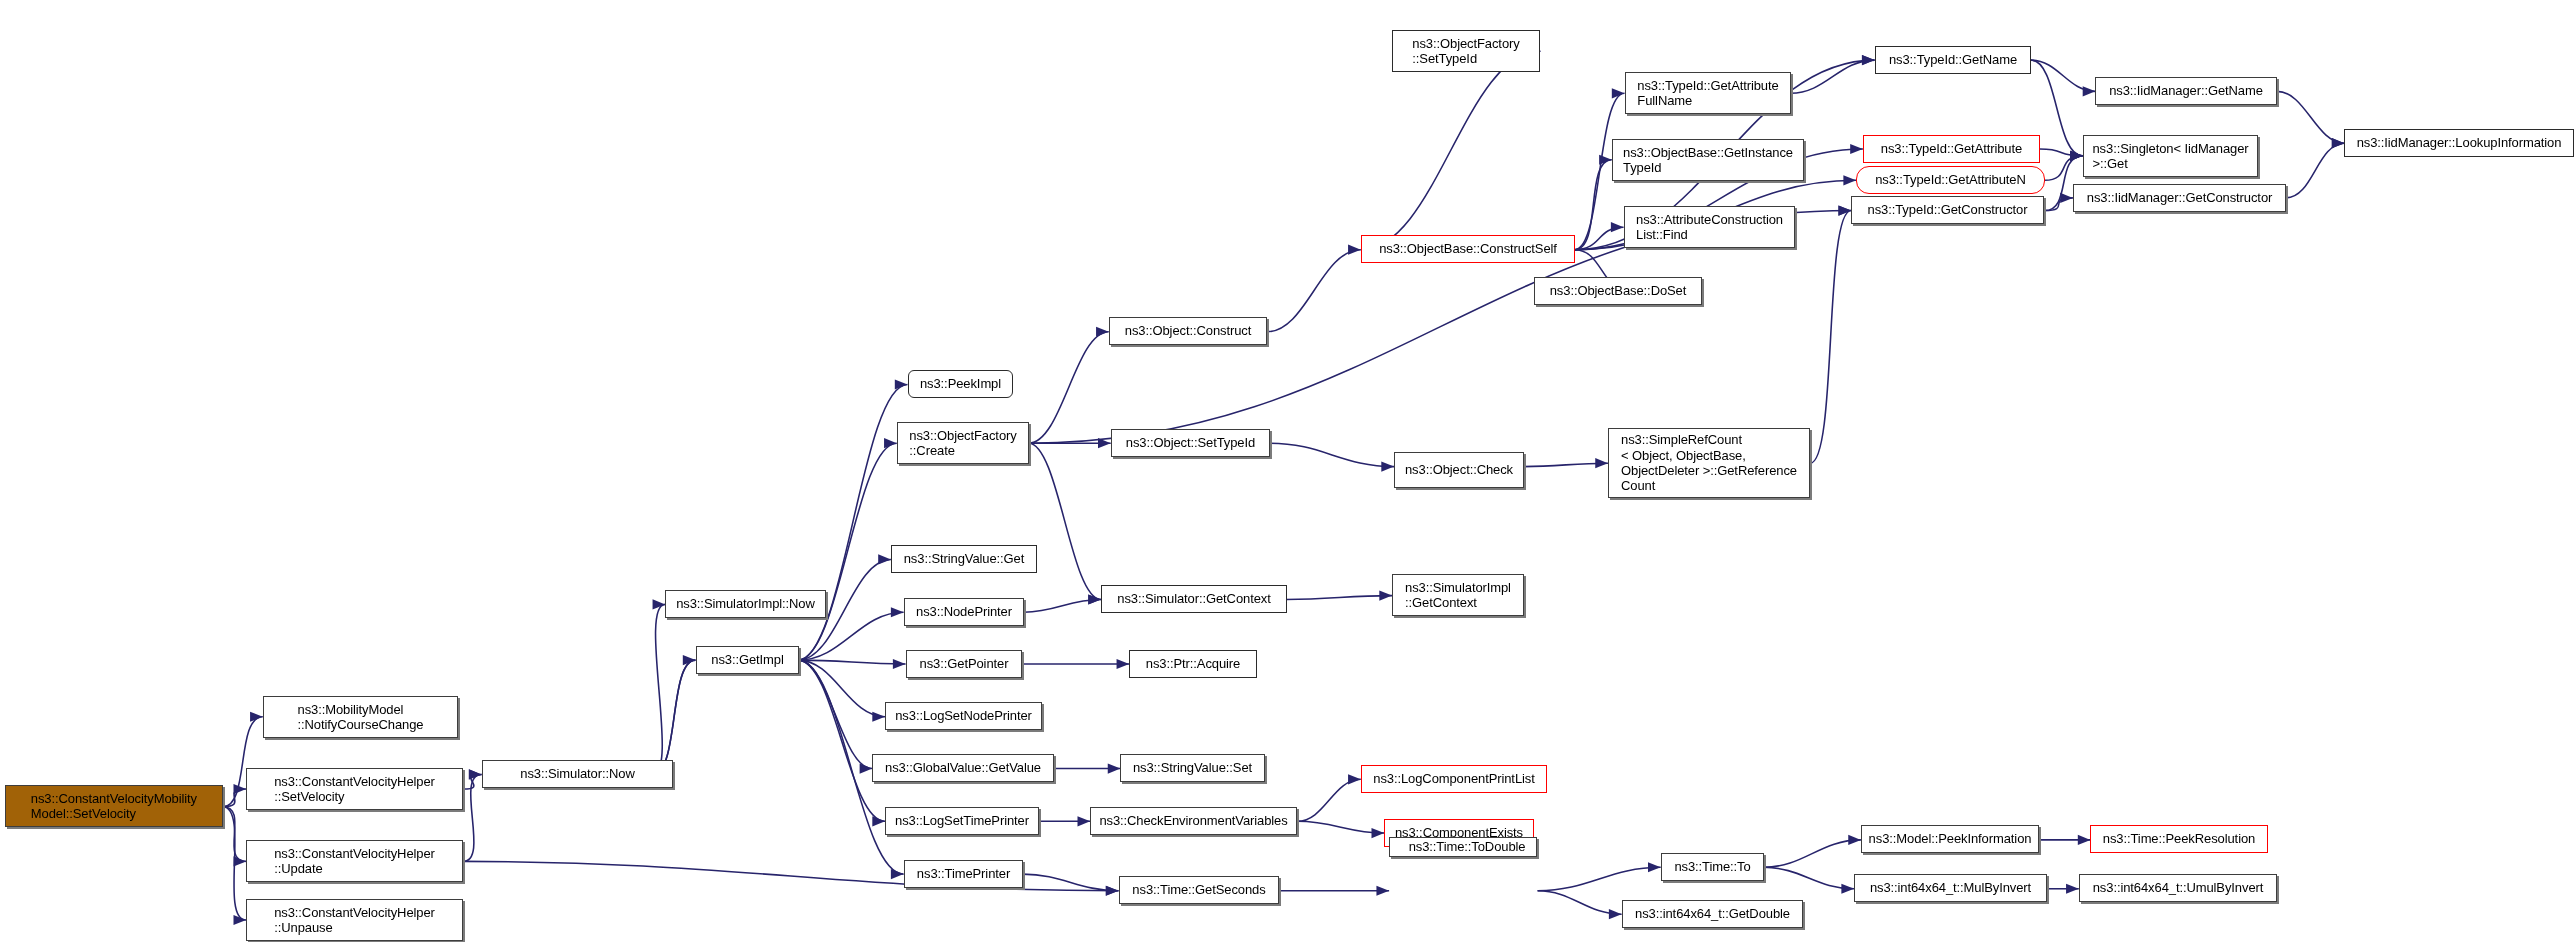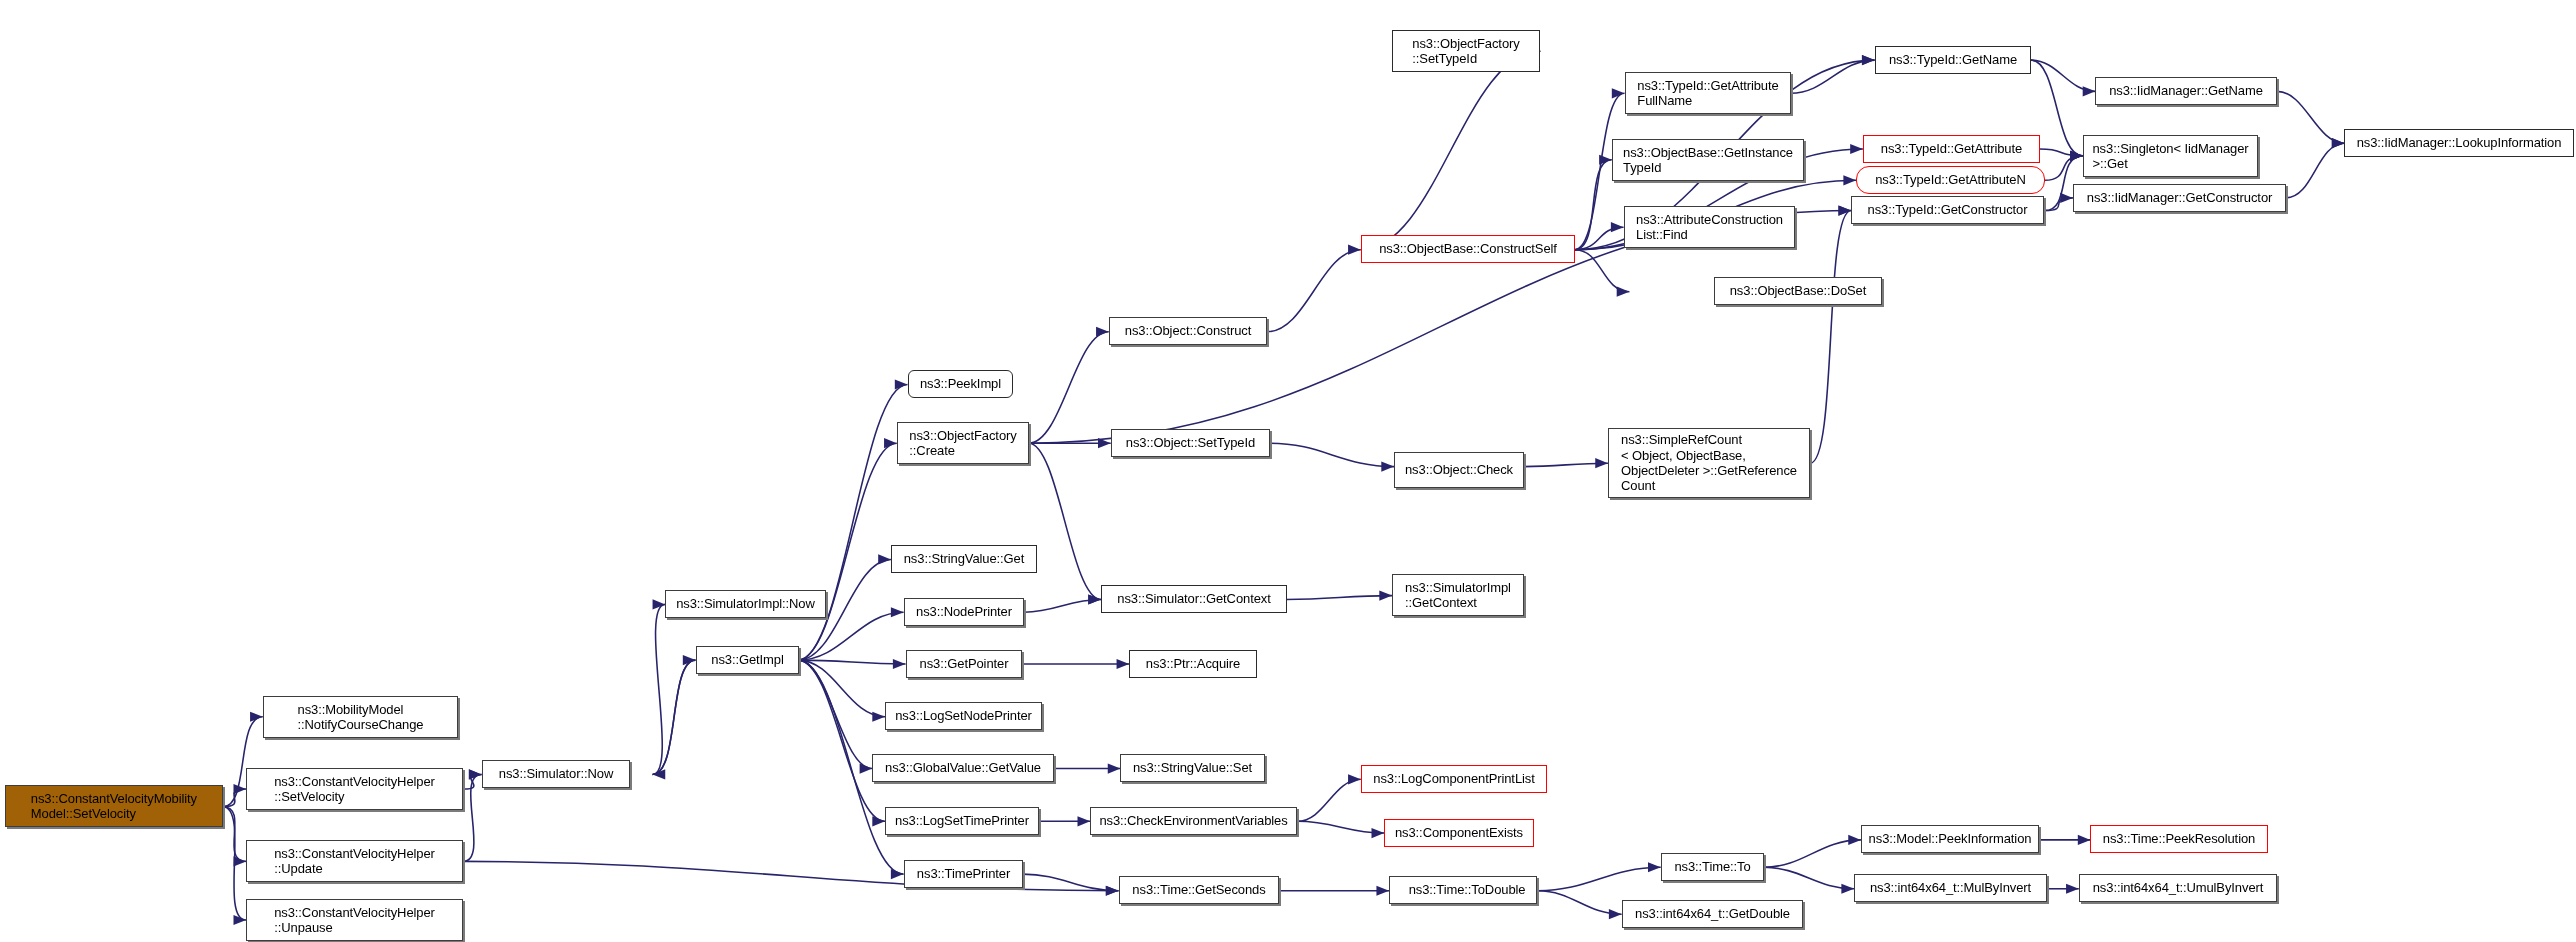--- a/index.html
+++ b/index.html
@@ -189,21 +189,21 @@
       <div class="node current" style="left: 4.9px; top: 785px; width: 218px; height: 42px;">ns3::ConstantVelocityMobility
 Model::SetVelocity</div>
       <div class="node shadow" style="left: 263px; top: 696px; width: 195px; height: 42px;">ns3::MobilityModel
 ::NotifyCourseChange</div>
       <div class="node shadow" style="left: 246px; top: 768px; width: 217px; height: 42px;">ns3::ConstantVelocityHelper
 ::SetVelocity</div>
       <div class="node shadow" style="left: 246px; top: 840px; width: 217px; height: 42px;">ns3::ConstantVelocityHelper
 ::Update</div>
       <div class="node shadow" style="left: 246px; top: 899px; width: 217px; height: 42px;">ns3::ConstantVelocityHelper
 ::Unpause</div>
-      <div class="node shadow" style="left: 482px; top: 760px; width: 148px; height: 28px;">ns3::Simulator::Now</div>
+      <div class="node shadow" style="left: 482px; top: 760px; width: 191px; height: 28px;">ns3::Simulator::Now</div>
       <div class="node shadow" style="left: 665px; top: 590px; width: 161px; height: 28px;">ns3::SimulatorImpl::Now</div>
       <div class="node shadow" style="left: 696px; top: 646px; width: 103px; height: 28px;">ns3::GetImpl</div>
       <div class="node " style="left: 908px; top: 370px; width: 105px; height: 28px; border-radius: 6px;">ns3::PeekImpl</div>
       <div class="node shadow" style="left: 897px; top: 422px; width: 132px; height: 42px;">ns3::ObjectFactory
 ::Create</div>
       <div class="node " style="left: 891px; top: 545px; width: 146px; height: 28px;">ns3::StringValue::Get</div>
       <div class="node shadow" style="left: 904px; top: 598px; width: 120px; height: 28px;">ns3::NodePrinter</div>
       <div class="node shadow" style="left: 906px; top: 650px; width: 116px; height: 28px;">ns3::GetPointer</div>
       <div class="node shadow" style="left: 885px; top: 702px; width: 157px; height: 28px;">ns3::LogSetNodePrinter</div>
       <div class="node shadow" style="left: 872px; top: 754px; width: 182px; height: 28px;">ns3::GlobalValue::GetValue</div>
@@ -218,31 +218,31 @@
       <div class="node shadow" style="left: 1120px; top: 754px; width: 145px; height: 28px;">ns3::StringValue::Set</div>
       <div class="node shadow" style="left: 1090px; top: 807px; width: 207px; height: 28px;">ns3::CheckEnvironmentVariables</div>
       <div class="node shadow" style="left: 1119px; top: 876px; width: 160px; height: 28px;">ns3::Time::GetSeconds</div>
       <div class="node red" style="left: 1361px; top: 235px; width: 214px; height: 28px;">ns3::ObjectBase::ConstructSelf</div>
       <div class="node shadow" style="left: 1625px; top: 72px; width: 166px; height: 42px;">ns3::TypeId::GetAttribute
 FullName</div>
       <div class="node shadow" style="left: 1612px; top: 139px; width: 192px; height: 42px;">ns3::ObjectBase::GetInstance
 TypeId</div>
       <div class="node shadow" style="left: 1624px; top: 206px; width: 171px; height: 42px;">ns3::AttributeConstruction
 List::Find</div>
-      <div class="node shadow" style="left: 1714px; top: 277px; width: 168px; height: 28px;">ns3::ObjectBase::DoSet</div>
+      <div class="node shadow" style="left: 1534px; top: 277px; width: 168px; height: 28px;">ns3::ObjectBase::DoSet</div>
       <div class="node shadow" style="left: 1394px; top: 452px; width: 130px; height: 36px;">ns3::Object::Check</div>
       <div class="node shadow" style="left: 1608px; top: 428px; width: 202px; height: 70px;">ns3::SimpleRefCount
 &lt; Object, ObjectBase,
 ObjectDeleter &gt;::GetReference
 Count</div>
       <div class="node shadow" style="left: 1392px; top: 574px; width: 132px; height: 42px;">ns3::SimulatorImpl
 ::GetContext</div>
       <div class="node red" style="left: 1361px; top: 765px; width: 186px; height: 28px;">ns3::LogComponentPrintList</div>
       <div class="node red" style="left: 1384px; top: 819px; width: 150px; height: 28px;">ns3::ComponentExists</div>
-      <div class="node shadow" style="left: 1389px; top: 876px; width: 148px; height: 28px; padding-left: 12px;">ns3::Time::ToDouble</div>
+      <div class="node shadow" style="left: 1389px; top: 837px; width: 148px; height: 20px; padding-left: 12px;">ns3::Time::ToDouble</div>
       <div class="node " style="left: 1875px; top: 46px; width: 156px; height: 28px;">ns3::TypeId::GetName</div>
       <div class="node red" style="left: 1863px; top: 135px; width: 177px; height: 28px;">ns3::TypeId::GetAttribute</div>
       <div class="node red" style="left: 1856px; top: 166px; width: 189px; height: 28px; border-radius: 13px;">ns3::TypeId::GetAttributeN</div>
       <div class="node shadow" style="left: 1851px; top: 196px; width: 193px; height: 28px;">ns3::TypeId::GetConstructor</div>
       <div class="node shadow" style="left: 2095px; top: 77px; width: 182px; height: 28px;">ns3::IidManager::GetName</div>
       <div class="node shadow" style="left: 2083px; top: 135px; width: 175px; height: 42px;">ns3::Singleton&lt; IidManager
 &gt;::Get</div>
       <div class="node shadow" style="left: 2073px; top: 184px; width: 213px; height: 28px;">ns3::IidManager::GetConstructor</div>
       <div class="node " style="left: 2344px; top: 129px; width: 230px; height: 28px;">ns3::IidManager::LookupInformation</div>
       <div class="node shadow" style="left: 1661px; top: 853px; width: 103px; height: 28px;">ns3::Time::To</div>

